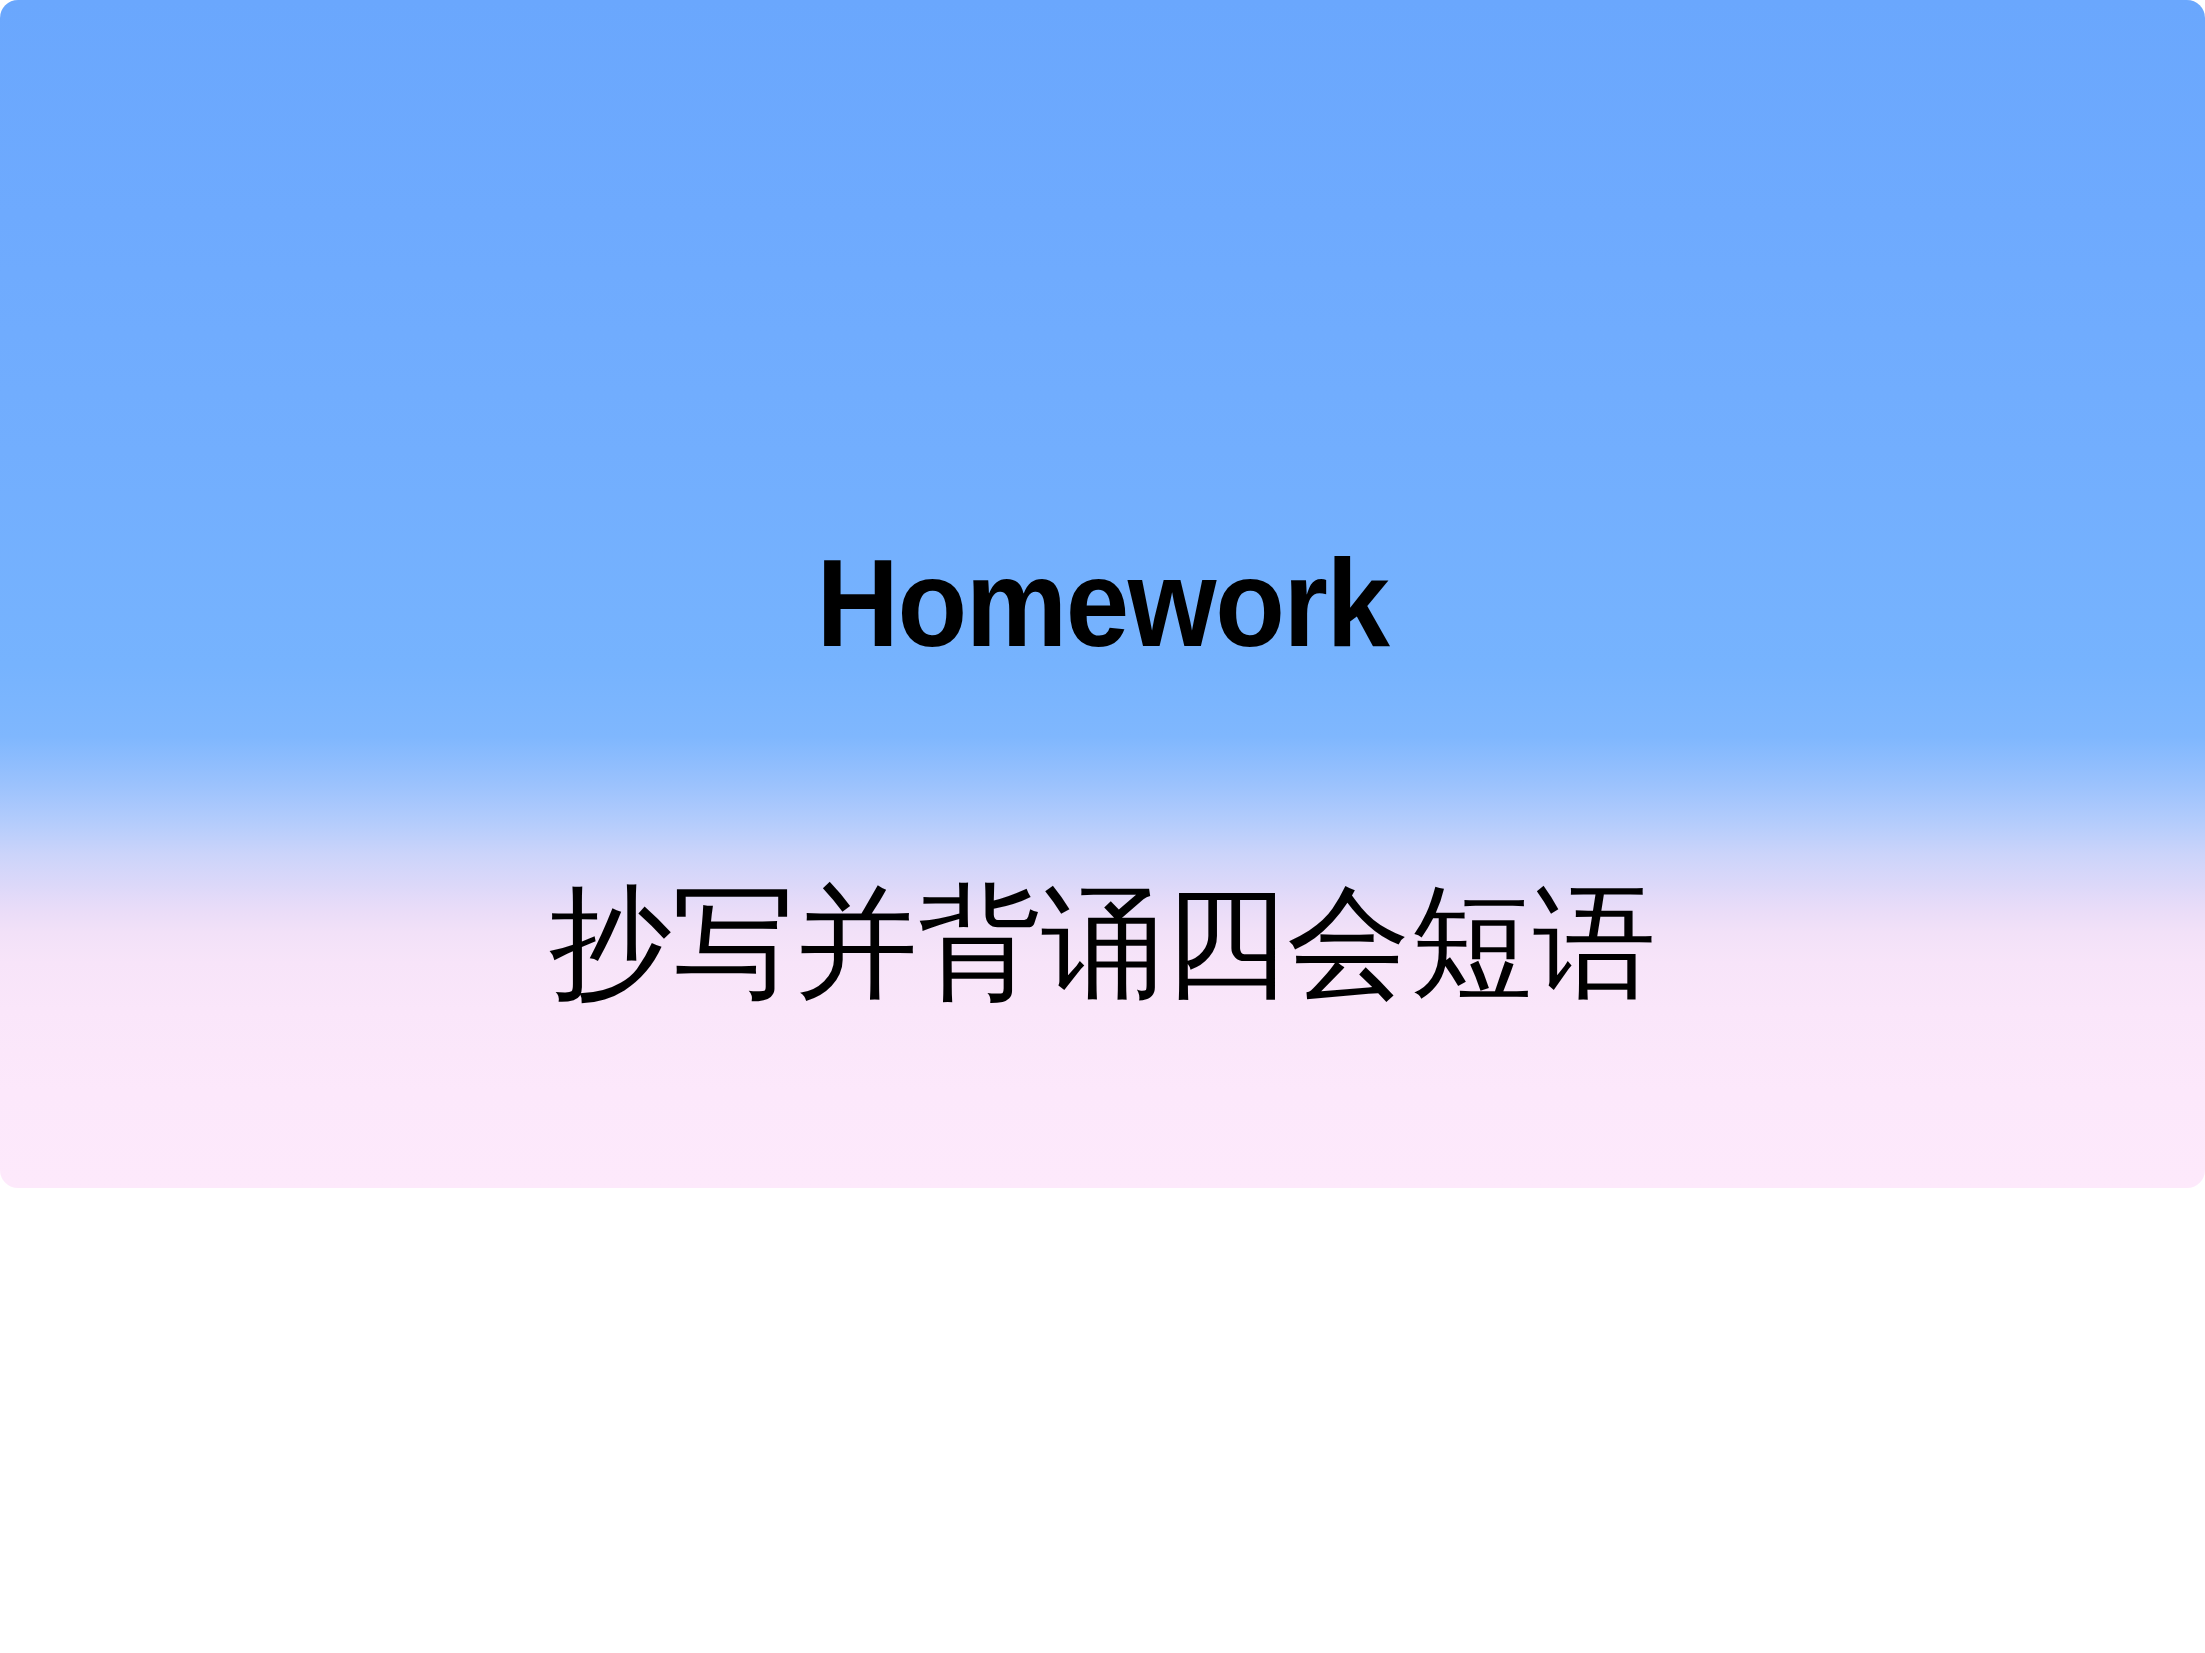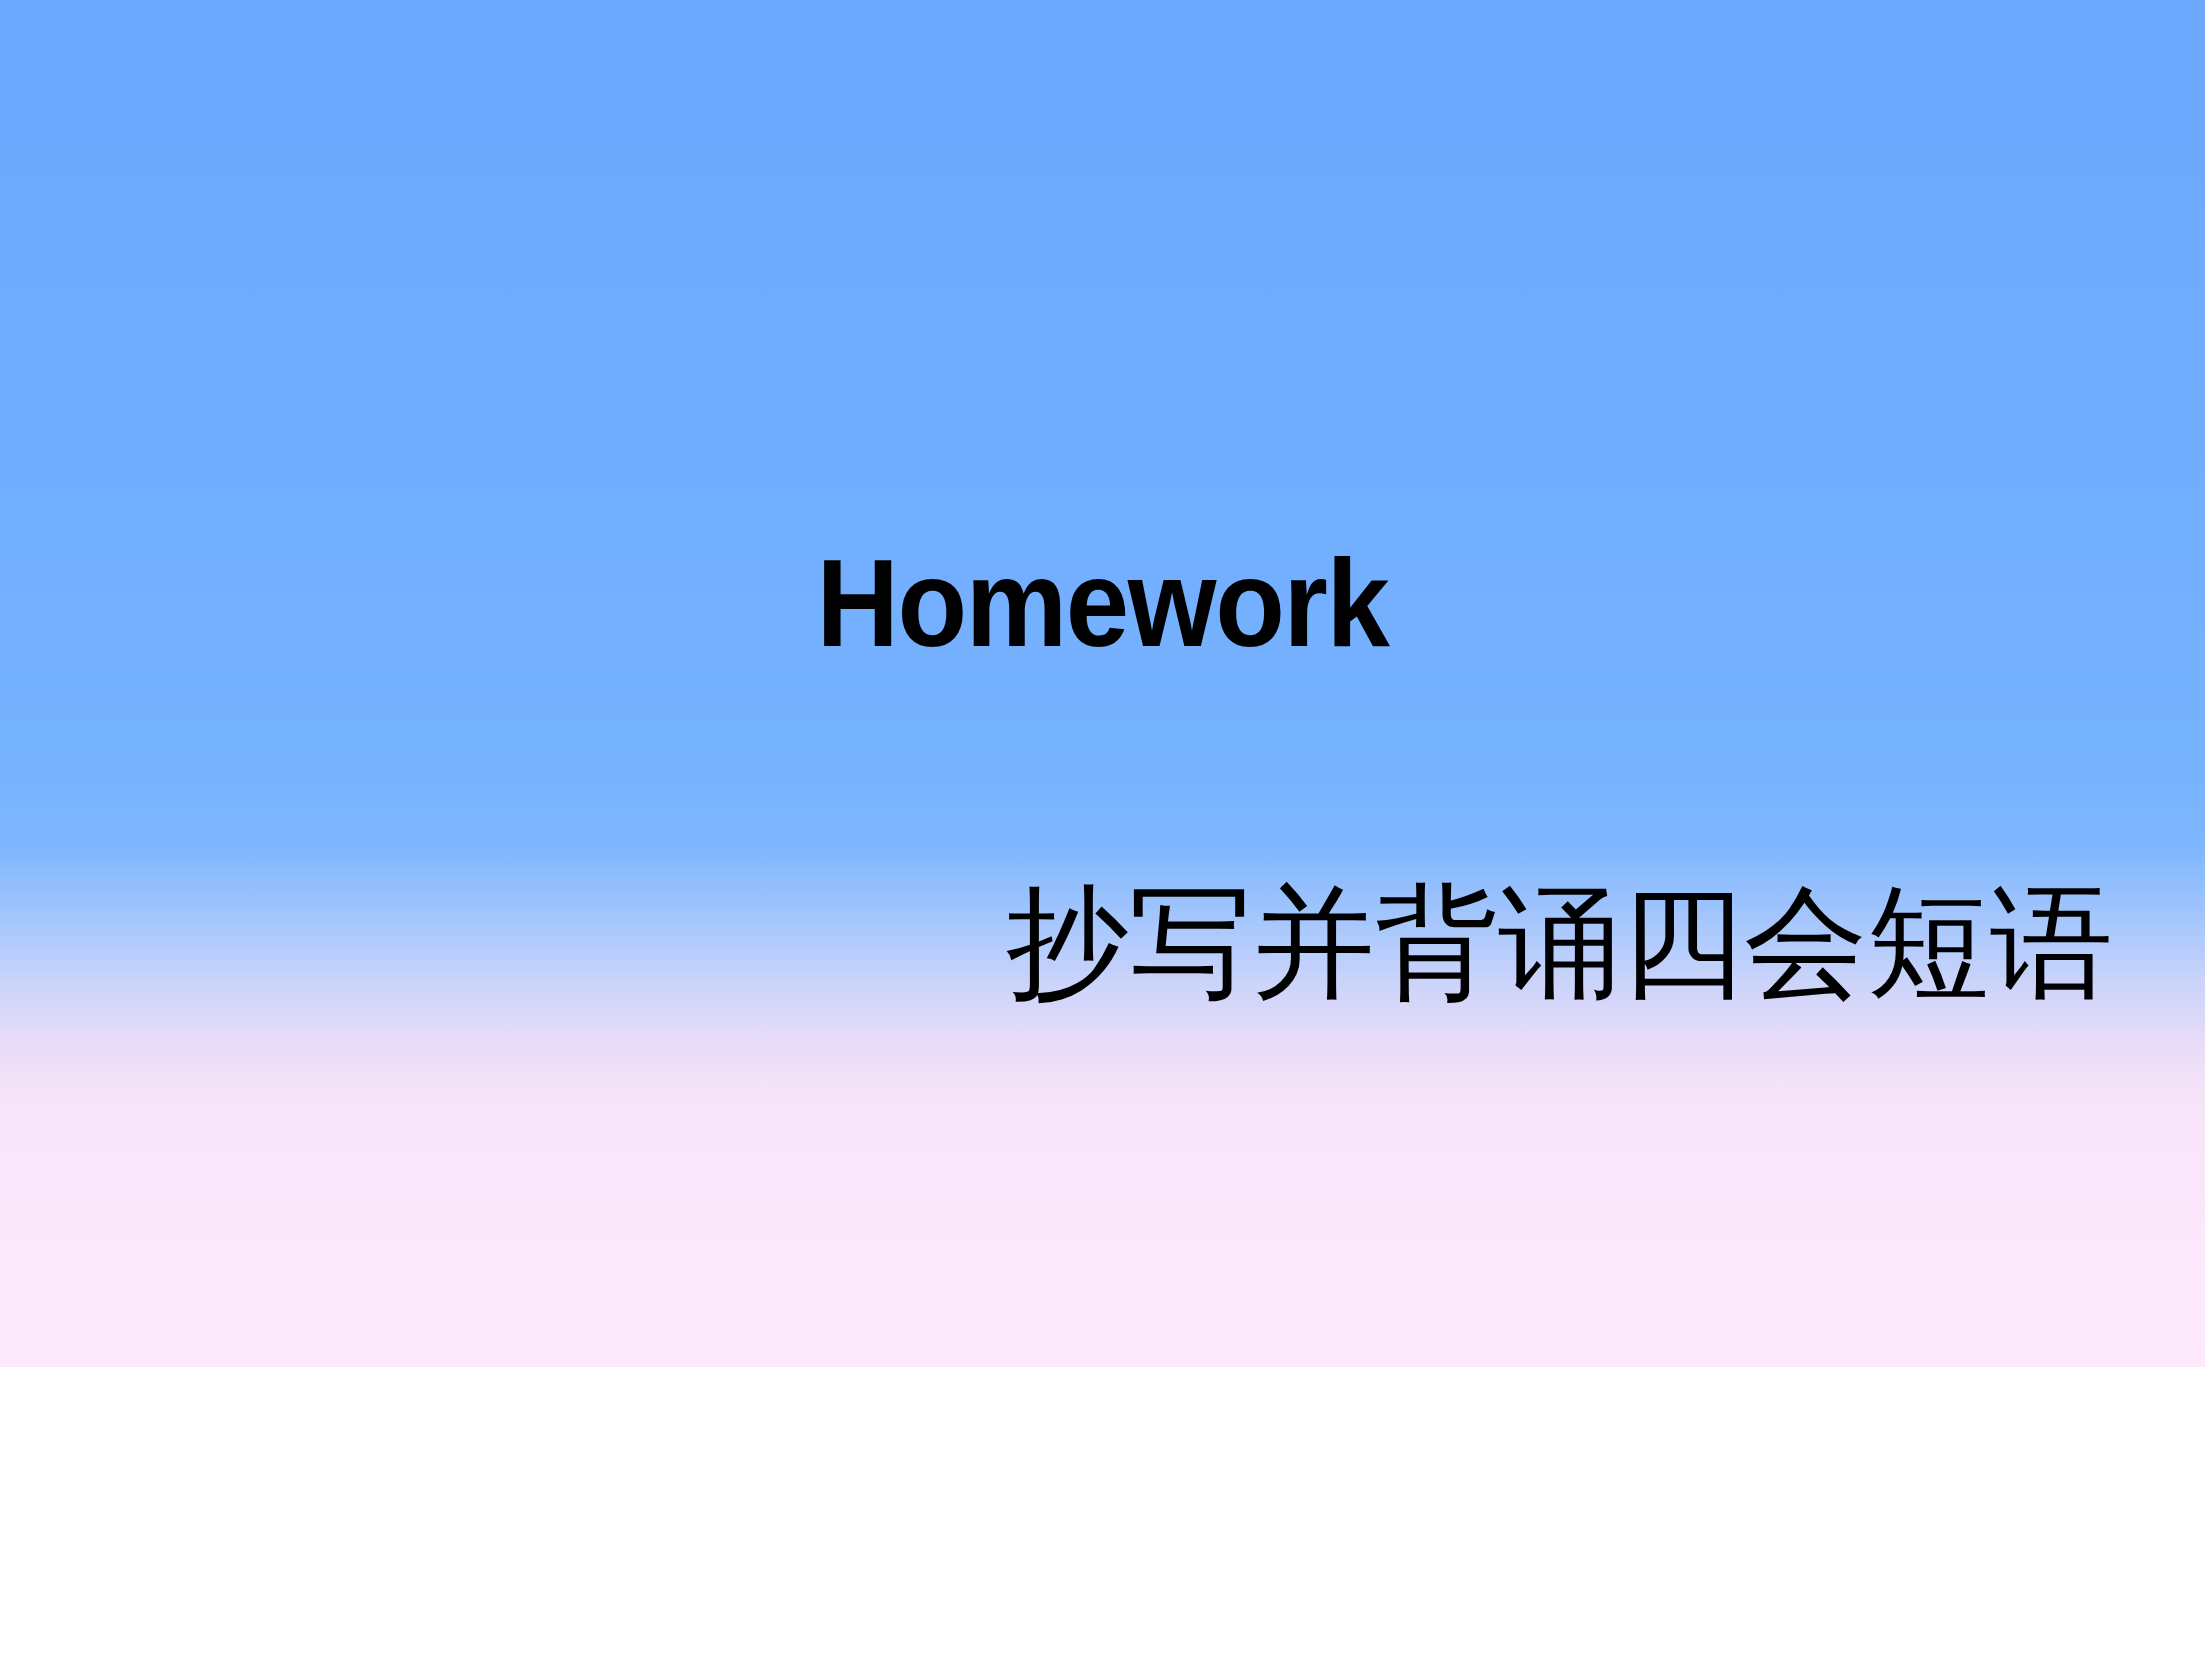--- a/index.html
+++ b/index.html
@@ -9,21 +9,21 @@
   body {
     width: 2205px;
     height: 1654px;
     overflow: hidden;
     font-family: "Liberation Sans", sans-serif;
   }
 
   #slide {
     position: relative;
     width: 2205px;
-    height: 1367px;
+    height: 1188px;
     box-sizing: border-box;
     
     background: linear-gradient(
         to bottom,
         #6aa7fd   0%,
         #6eaafe  18%,
         #72aefe  38%,
         #76b3fe  56%,
         #7fb7fe  62%,
         #9bc2fd  66%,
@@ -31,20 +31,21 @@
         #ccd4fa  72%,
         #dcd8f9  74.5%,
         #e9dcf8  76.5%,
         #f2e1f8  78.5%,
         #f7e4f9  81%,
         #fae6fa  85%,
         #fce8fb  92%,
         #fde9fb 100%
     );
     overflow: hidden;
+    border-radius: 18px;
   }
 
   
   .slide-title {
     position: absolute;
     left: 0;
     top: 458px;
     width: 2205px;
     text-align: center;
     color: #000000;
@@ -66,21 +67,21 @@
     width: 2021px;
   }
   .body-line {
     color: #000000;
     font-family: "DejaVu Serif", "Liberation Serif", serif;
     font-weight: normal;
     font-size: 123px;
     line-height: 1.18;
     letter-spacing: 0px;
     white-space: nowrap;
-    text-align: right;
+    text-align: center;
   }
 </style>
 </head>
 <body>
 
 <div id="slide">
 
   <h1 class="slide-title">Homework</h1>
 
   <div class="body-block">

